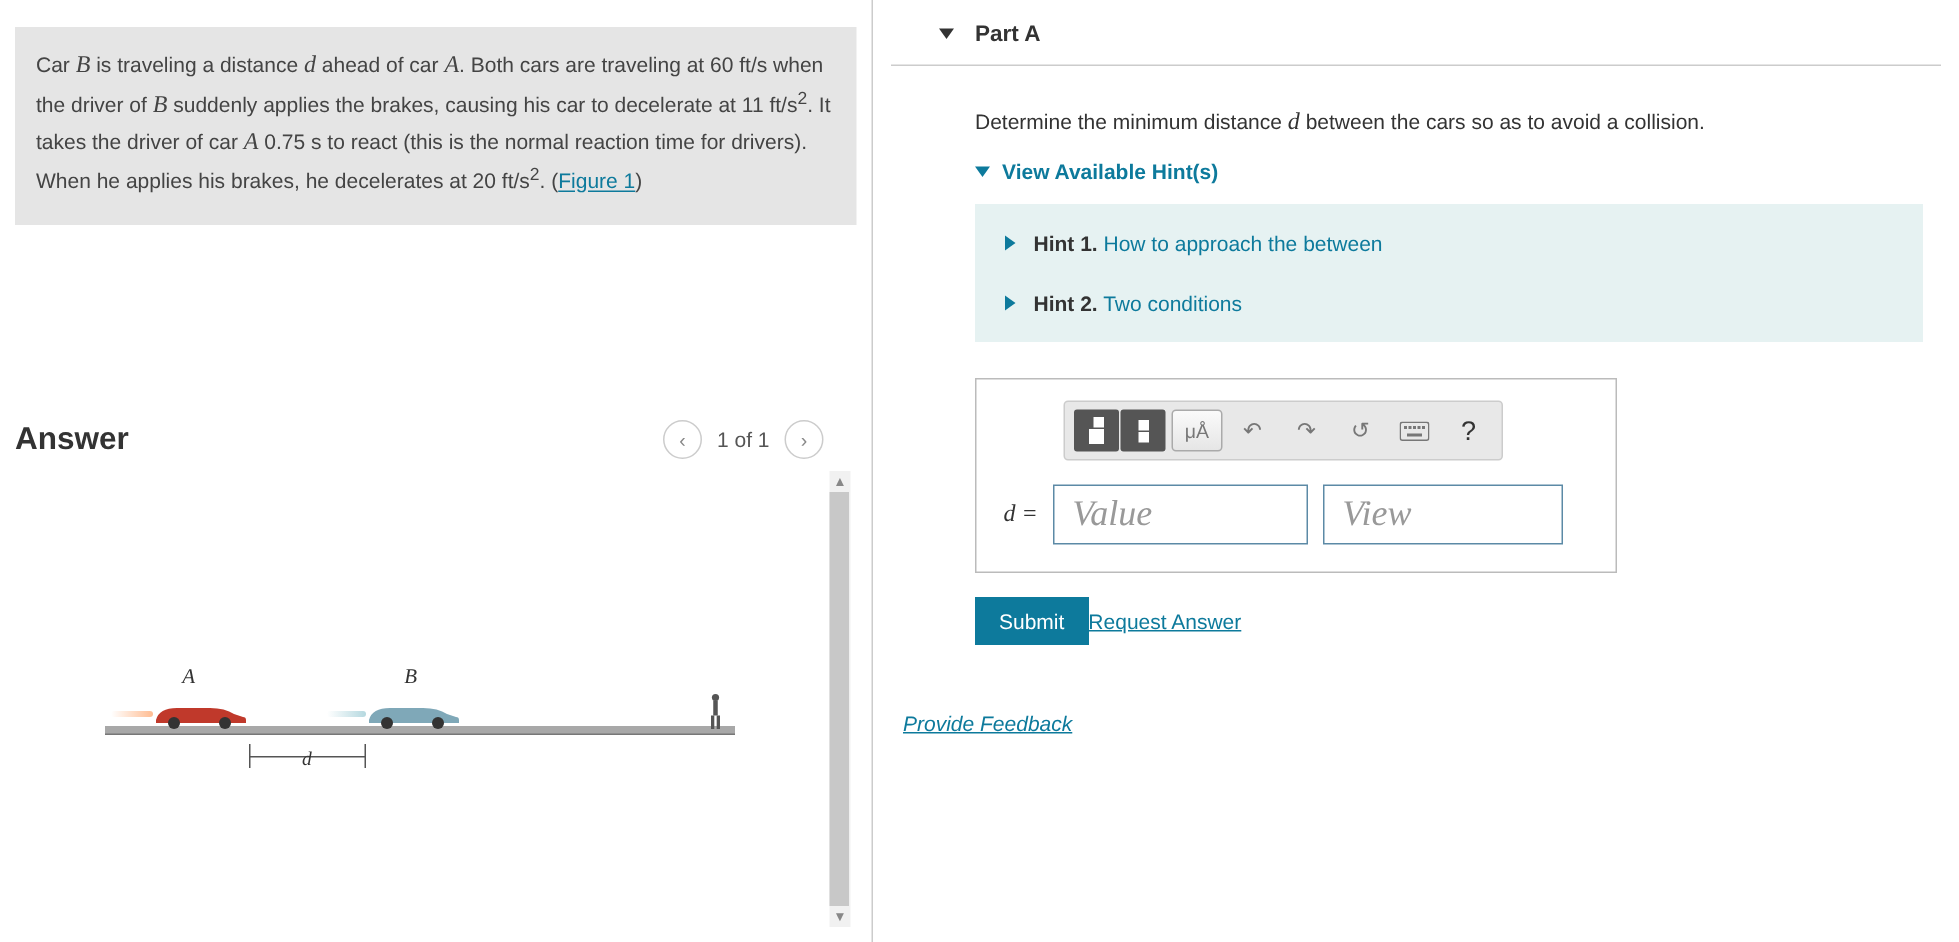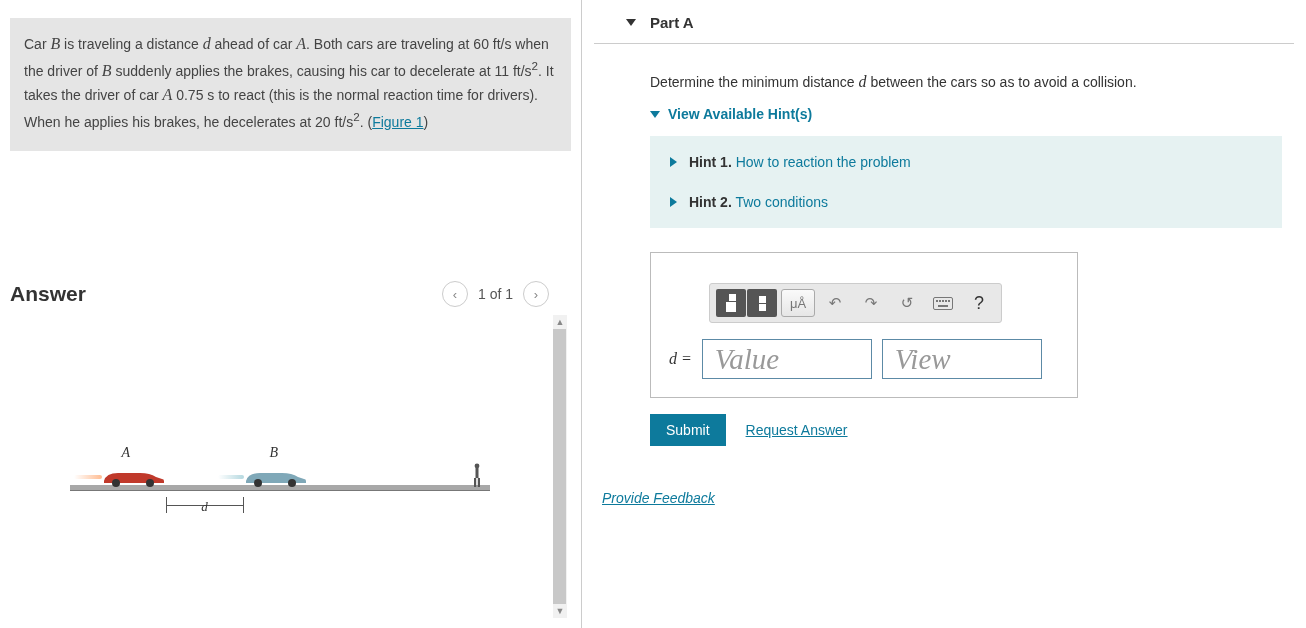--- a/index.html
+++ b/index.html
@@ -85,33 +85,33 @@
   .section-body { padding: 26px 12px 10px 56px; }
   .prompt { margin-bottom: 12px; line-height:1.5; }
   .bold-prompt { font-weight: bold; margin-bottom: 14px; }
   .hints-toggle { color:#0d7a9c; font-weight:bold; display:flex; align-items:center; gap:8px; cursor:pointer; margin-bottom:14px; }
   .hints-box { background:#e6f2f2; padding: 6px 12px; margin-bottom: 24px; }
   .hint-row { display:flex; align-items:center; gap:12px; padding: 12px 8px; cursor:pointer; }
   .hint-label { font-weight:bold; color:#333; }
   .hint-text { color:#0d7a9c; }
 
   .answer-box { border:1px solid #bbb; padding: 14px 18px 18px 18px; width: 428px; }
-  .toolbar { display:flex; align-items:center; gap:4px; background:#e8e8e8; border:1px solid #ccc; border-radius:3px; padding:4px 6px; width:fit-content; margin:16px 0 16px 40px; }
+  .toolbar { display:flex; align-items:center; gap:4px; background:#e8e8e8; border:1px solid #ccc; border-radius:3px; padding:4px 6px; width:fit-content; margin:0 0 16px 40px; }
   .tb-btn { width:32px;height:30px;display:flex;align-items:center;justify-content:center;color:#777;font-size:15px;cursor:pointer; }
   .tb-tmpl { width:30px;height:28px;background:#555;border-radius:2px;position:relative;display:flex;align-items:center;justify-content:center;cursor:pointer; }
   .tb-tmpl-pair{display:flex;gap:1px;}
   .sq{width:10px;height:10px;background:#fff;}
   .sq.sm{width:7px;height:7px;}
   .tb-xb { width:34px;height:28px;border:1px solid #aaa;background:linear-gradient(#fafafa,#e6e6e6);border-radius:3px;display:flex;align-items:center;justify-content:center;font-size:13px;color:#777;cursor:pointer; }
   .eq-row { display:flex; align-items:center; gap:10px; }
   .eq-label { font-family:"Times New Roman",serif; font-style:italic; font-size:16px; }
-  .inp { border:1px solid #5c8aa6; height:40px; font-family:"Times New Roman",serif; font-style:italic; font-size:29px; color:#999; padding: 0 12px; display:flex; align-items:center; }
+  .inp { border:1px solid #5c8aa6; height:40px; font-family:"Times New Roman",serif; font-style:italic; font-size:24px; color:#999; padding: 0 12px; display:flex; align-items:center; }
   .inp.value { width:170px; }
   .inp.units { width:160px; }
-  .actions { display:flex; align-items:center; gap:20px; margin-top:16px; }
+  .actions { display:flex; align-items:center; margin-top:16px; }
   .submit-btn { background:#0d7a9c; color:#fff; border:none; padding:8px 16px; font-size:14px; cursor:pointer; }
   .link { color:#0d7a9c; text-decoration:underline; cursor:pointer; font-weight:normal; }
   .feedback { color:#0d7a9c; text-decoration:underline; cursor:pointer; margin-top:34px; display:inline-block; margin-left:8px;font-style:italic; }
 </style>
 </head>
 <body>
 
 <div class="left-panel">
   <div class="problem-box">
     <span>Car </span><span class="mi">B</span><span> is traveling a distance </span><span class="mi">d</span><span> ahead of car </span><span class="mi">A</span><span>. Both cars are traveling at 60 </span><span class="unit">ft/s</span><span> when the driver of </span><span class="mi">B</span><span> suddenly applies the brakes, causing his car to decelerate at 11 </span><span class="unit">ft/s</span><sup>2</sup><span>. It takes the driver of car </span><span class="mi">A</span><span> 0.75 s to react (this is the normal reaction time for drivers). When he applies his brakes, he decelerates at 20 </span><span class="unit">ft/s</span><sup>2</sup><span>. (</span><a class="figlink">Figure 1</a><span>)</span>
@@ -178,21 +178,21 @@
     </div>
 
     <div class="hints-toggle">
       <span class="caret" style="border-top-color:#0d7a9c"></span>
       <span>View Available Hint(s)</span>
     </div>
 
     <div class="hints-box">
       <div class="hint-row">
         <span class="caret-right"></span>
-        <span><span class="hint-label">Hint 1.</span> <span class="hint-text">How to reaction the problem</span></span>
+        <span><span class="hint-label">Hint 1.</span> <span class="hint-text">How to approach the between</span></span>
       </div>
       <div class="hint-row">
         <span class="caret-right"></span>
         <span><span class="hint-label">Hint 2.</span> <span class="hint-text">Two conditions</span></span>
       </div>
     </div>
 
     <div class="answer-box">
       <div class="toolbar">
         <div class="tb-tmpl-pair">

